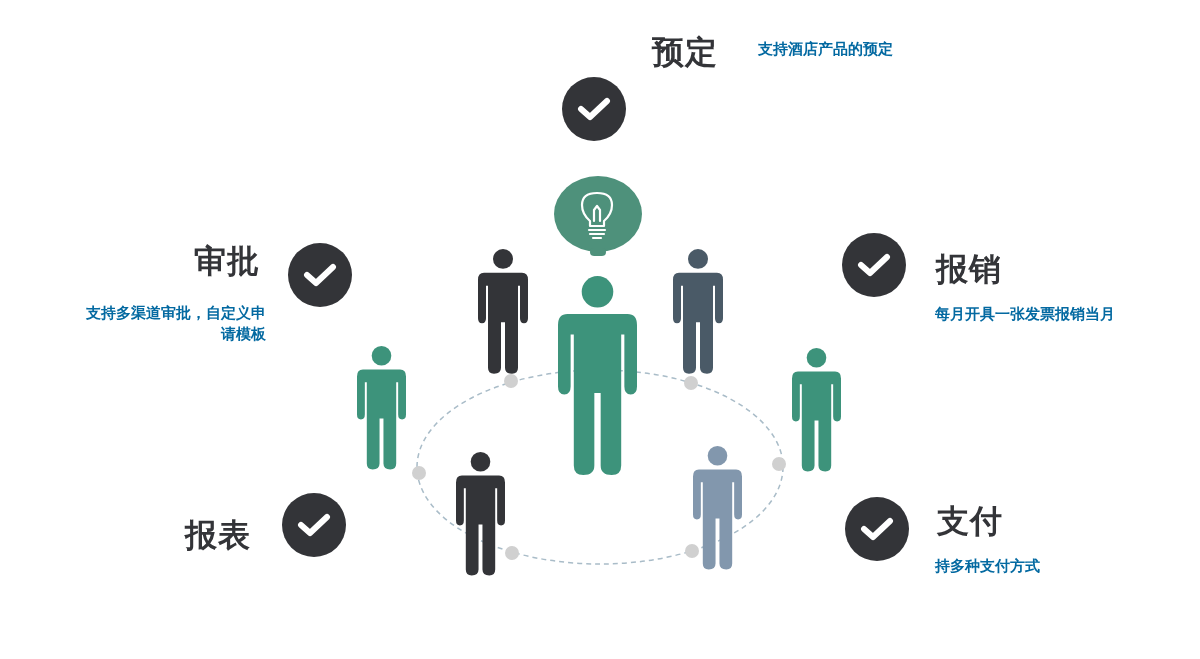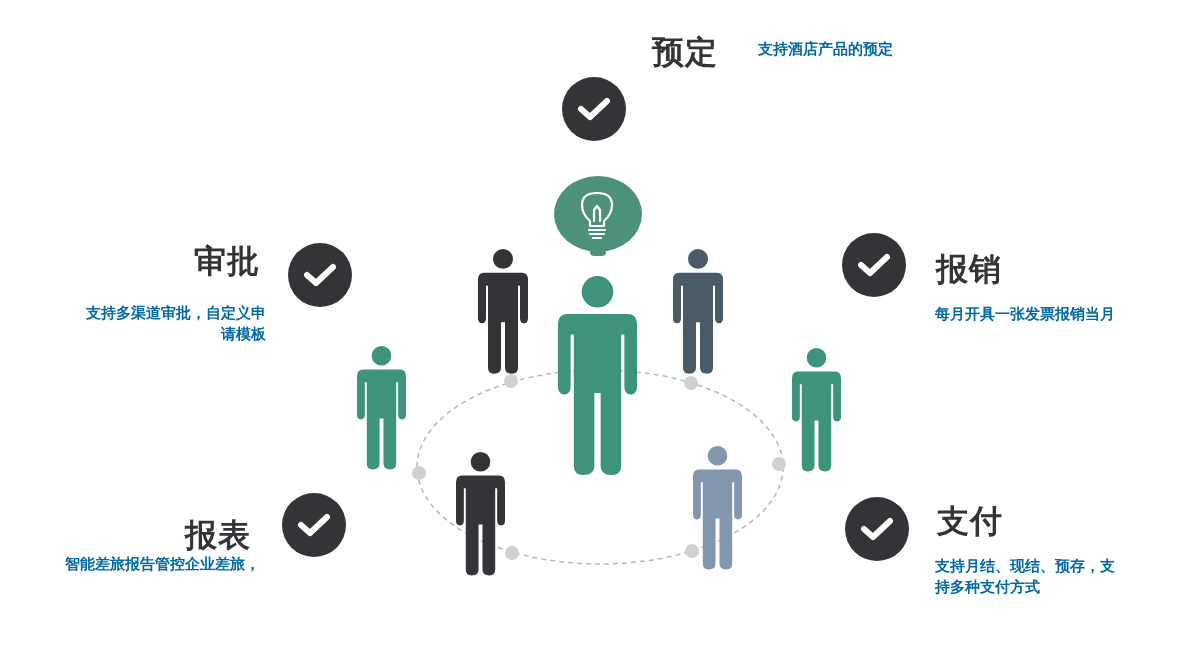--- a/index.html
+++ b/index.html
@@ -103,25 +103,23 @@
   <div>每月开具一张发票报销当月</div>
 </div>
 
 <div class="check" style="left:282px;top:493px;">
   <svg width="34" height="26" viewBox="0 0 34 26">
       <path d="M4 13 L13 21 L30 5" fill="none" stroke="#fff" stroke-width="6" stroke-linecap="round" stroke-linejoin="round"></path>
     </svg>
 </div>
 <div class="title" style="left:185px;top:496px;margin-top:23px;">报表</div>
 <div class="desc right" style="left:10px;width:250px;top:555px;">
-  <div>智能差旅报告管控企业差旅，</div>
 </div>
 
 <div class="check" style="left:845px;top:497px;">
   <svg width="34" height="26" viewBox="0 0 34 26">
       <path d="M4 13 L13 21 L30 5" fill="none" stroke="#fff" stroke-width="6" stroke-linecap="round" stroke-linejoin="round"></path>
     </svg>
 </div>
 <div class="title" style="left:937px;top:505px;">支付</div>
 <div class="desc" style="left:935px;top:556px;">
-  <div>支持月结、现结、预存，支</div>
   <div>持多种支付方式</div>
 </div>
 
 </body></html>

